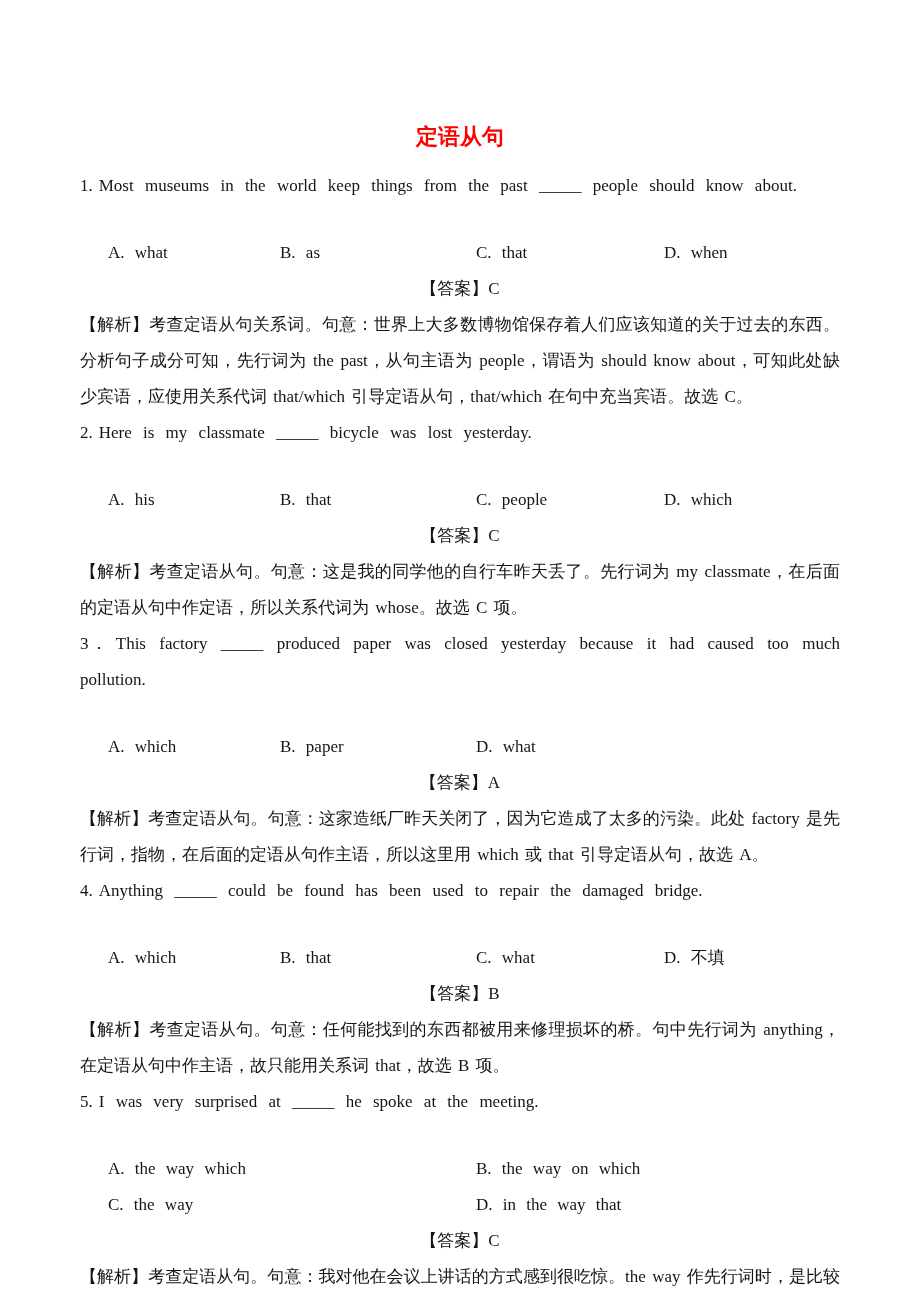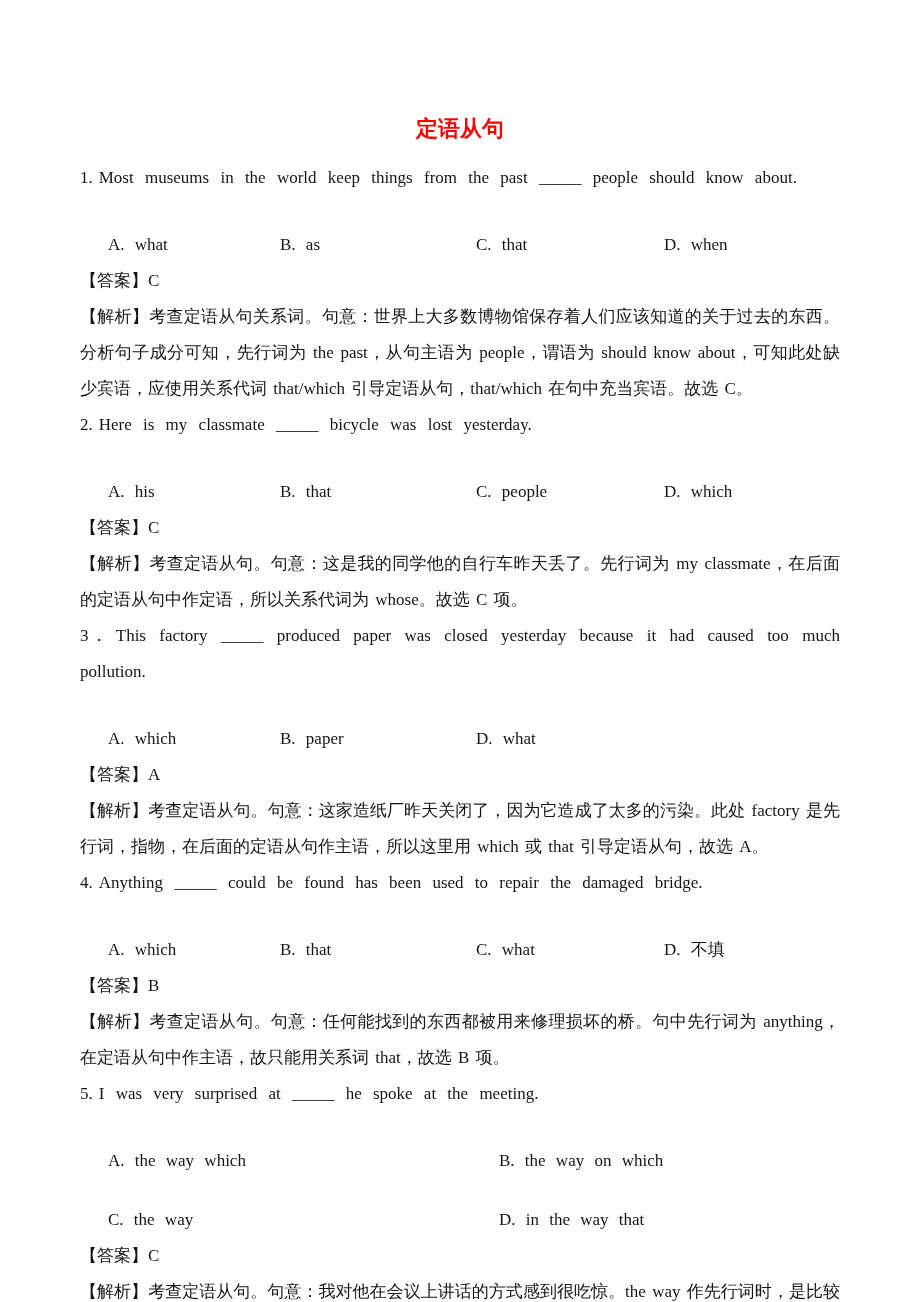--- a/index.html
+++ b/index.html
@@ -18,41 +18,40 @@
     font-family: "Liberation Serif", "DejaVu Serif", serif;
     font-size: 17px;
     line-height: 36px;
     overflow: hidden;
   }
   .doc-title {
     text-align: center;
     font-size: 22px;
     font-weight: bold;
     line-height: 30px;
-    margin: 8px 0 16px 0;
+    margin: 16px 0 16px 0;
     color: #ff0000;
   }
-  p { margin: 0; }
+  p { margin: 0; text-align: center; }
   .stem {
     text-align: justify;
     text-align-last: left;
     word-spacing: 7px;
   }
   .stem .q-num { margin-right: 6px; }
   .options {
     display: grid;
     padding-left: 28px;
     margin-top: 31px;
   }
   .options-4 {
     grid-template-columns: 172px 196px 188px 1fr;
   }
   .options-2 {
     grid-template-columns: 368px 1fr;
-    gap: 23px;
   }
   .option {
     word-spacing: 6px;
     white-space: nowrap;
   }
   .answer-line { word-spacing: 2px; }
   .analysis {
     text-align: justify;
     text-align-last: left;
     word-spacing: 2px;

